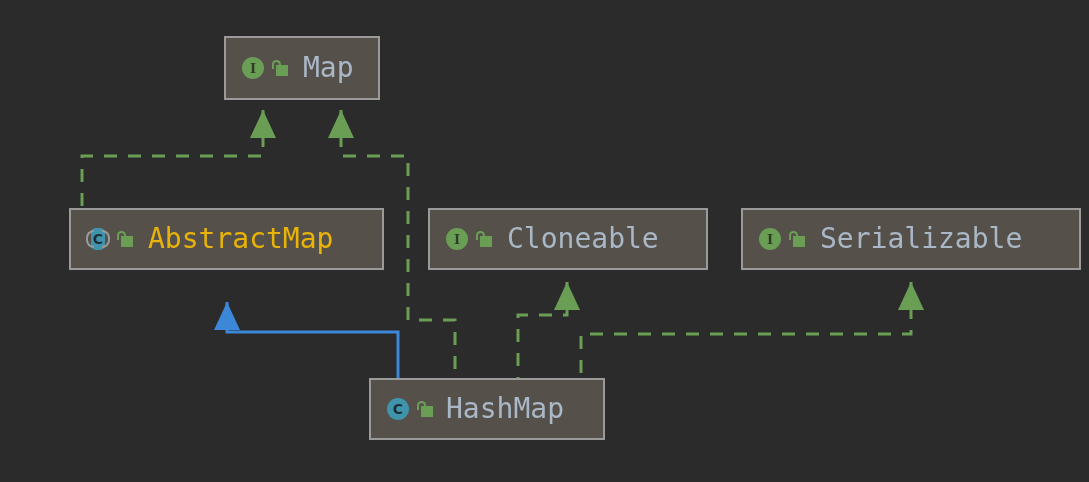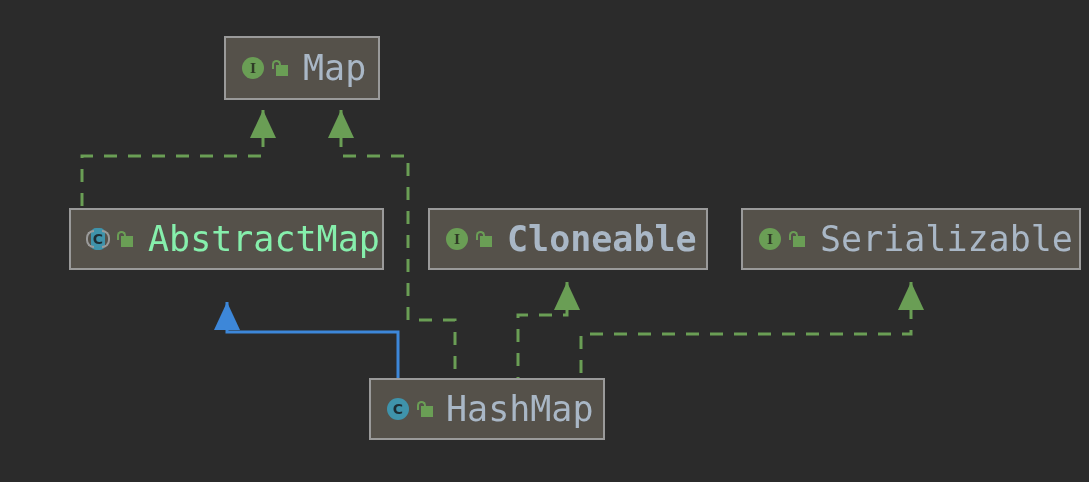--- a/index.html
+++ b/index.html
@@ -148,21 +148,21 @@
     top: 3px;
     width: 9px;
     height: 9px;
     border: 2px solid #6a9e55;
     border-bottom: none;
     border-radius: 5px 5px 0 0;
     box-sizing: border-box;
   }
   .node-label {
     color: #a9b7c6;
-    font-size: 35px;
+    font-size: 28px;
     line-height: 1;
     margin-left: 14px;
     white-space: nowrap;
   }
 </style>
 </head>
 <body>
 
 <div id="canvas">
 
@@ -201,35 +201,35 @@
         <span class="disc"></span>
         <span class="bracket-l"></span>
         <span class="bracket-r"></span>
         <span class="glyph">C</span>
       </span>
       <span class="lock-icon">
         <span class="shackle"></span>
         <span class="body"></span>
       </span>
     </span>
-    <span class="node-label" style="color: #86efac;">AbstractMap</span>
+    <span class="node-label" style="color: #eab308;">AbstractMap</span>
   </div>
 
   <div class="node" style="left: 428px; top: 208px; width: 280px; height: 62px; background: rgb(85, 81, 74); border-color: rgb(154, 154, 154);">
     <span class="node-icons">
       <span class="kind-icon kind-interface">
         <span class="disc"></span>
         <span class="glyph">I</span>
       </span>
       <span class="lock-icon">
         <span class="shackle"></span>
         <span class="body"></span>
       </span>
     </span>
-    <span class="node-label" style="color: rgb(169, 183, 198); font-weight: bold;">Cloneable</span>
+    <span class="node-label" style="color: rgb(169, 183, 198);">Cloneable</span>
   </div>
 
   <div class="node" style="left: 741px; top: 208px; width: 340px; height: 62px; background: rgb(85, 81, 74); border-color: rgb(154, 154, 154);">
     <span class="node-icons">
       <span class="kind-icon kind-interface">
         <span class="disc"></span>
         <span class="glyph">I</span>
       </span>
       <span class="lock-icon">
         <span class="shackle"></span>

